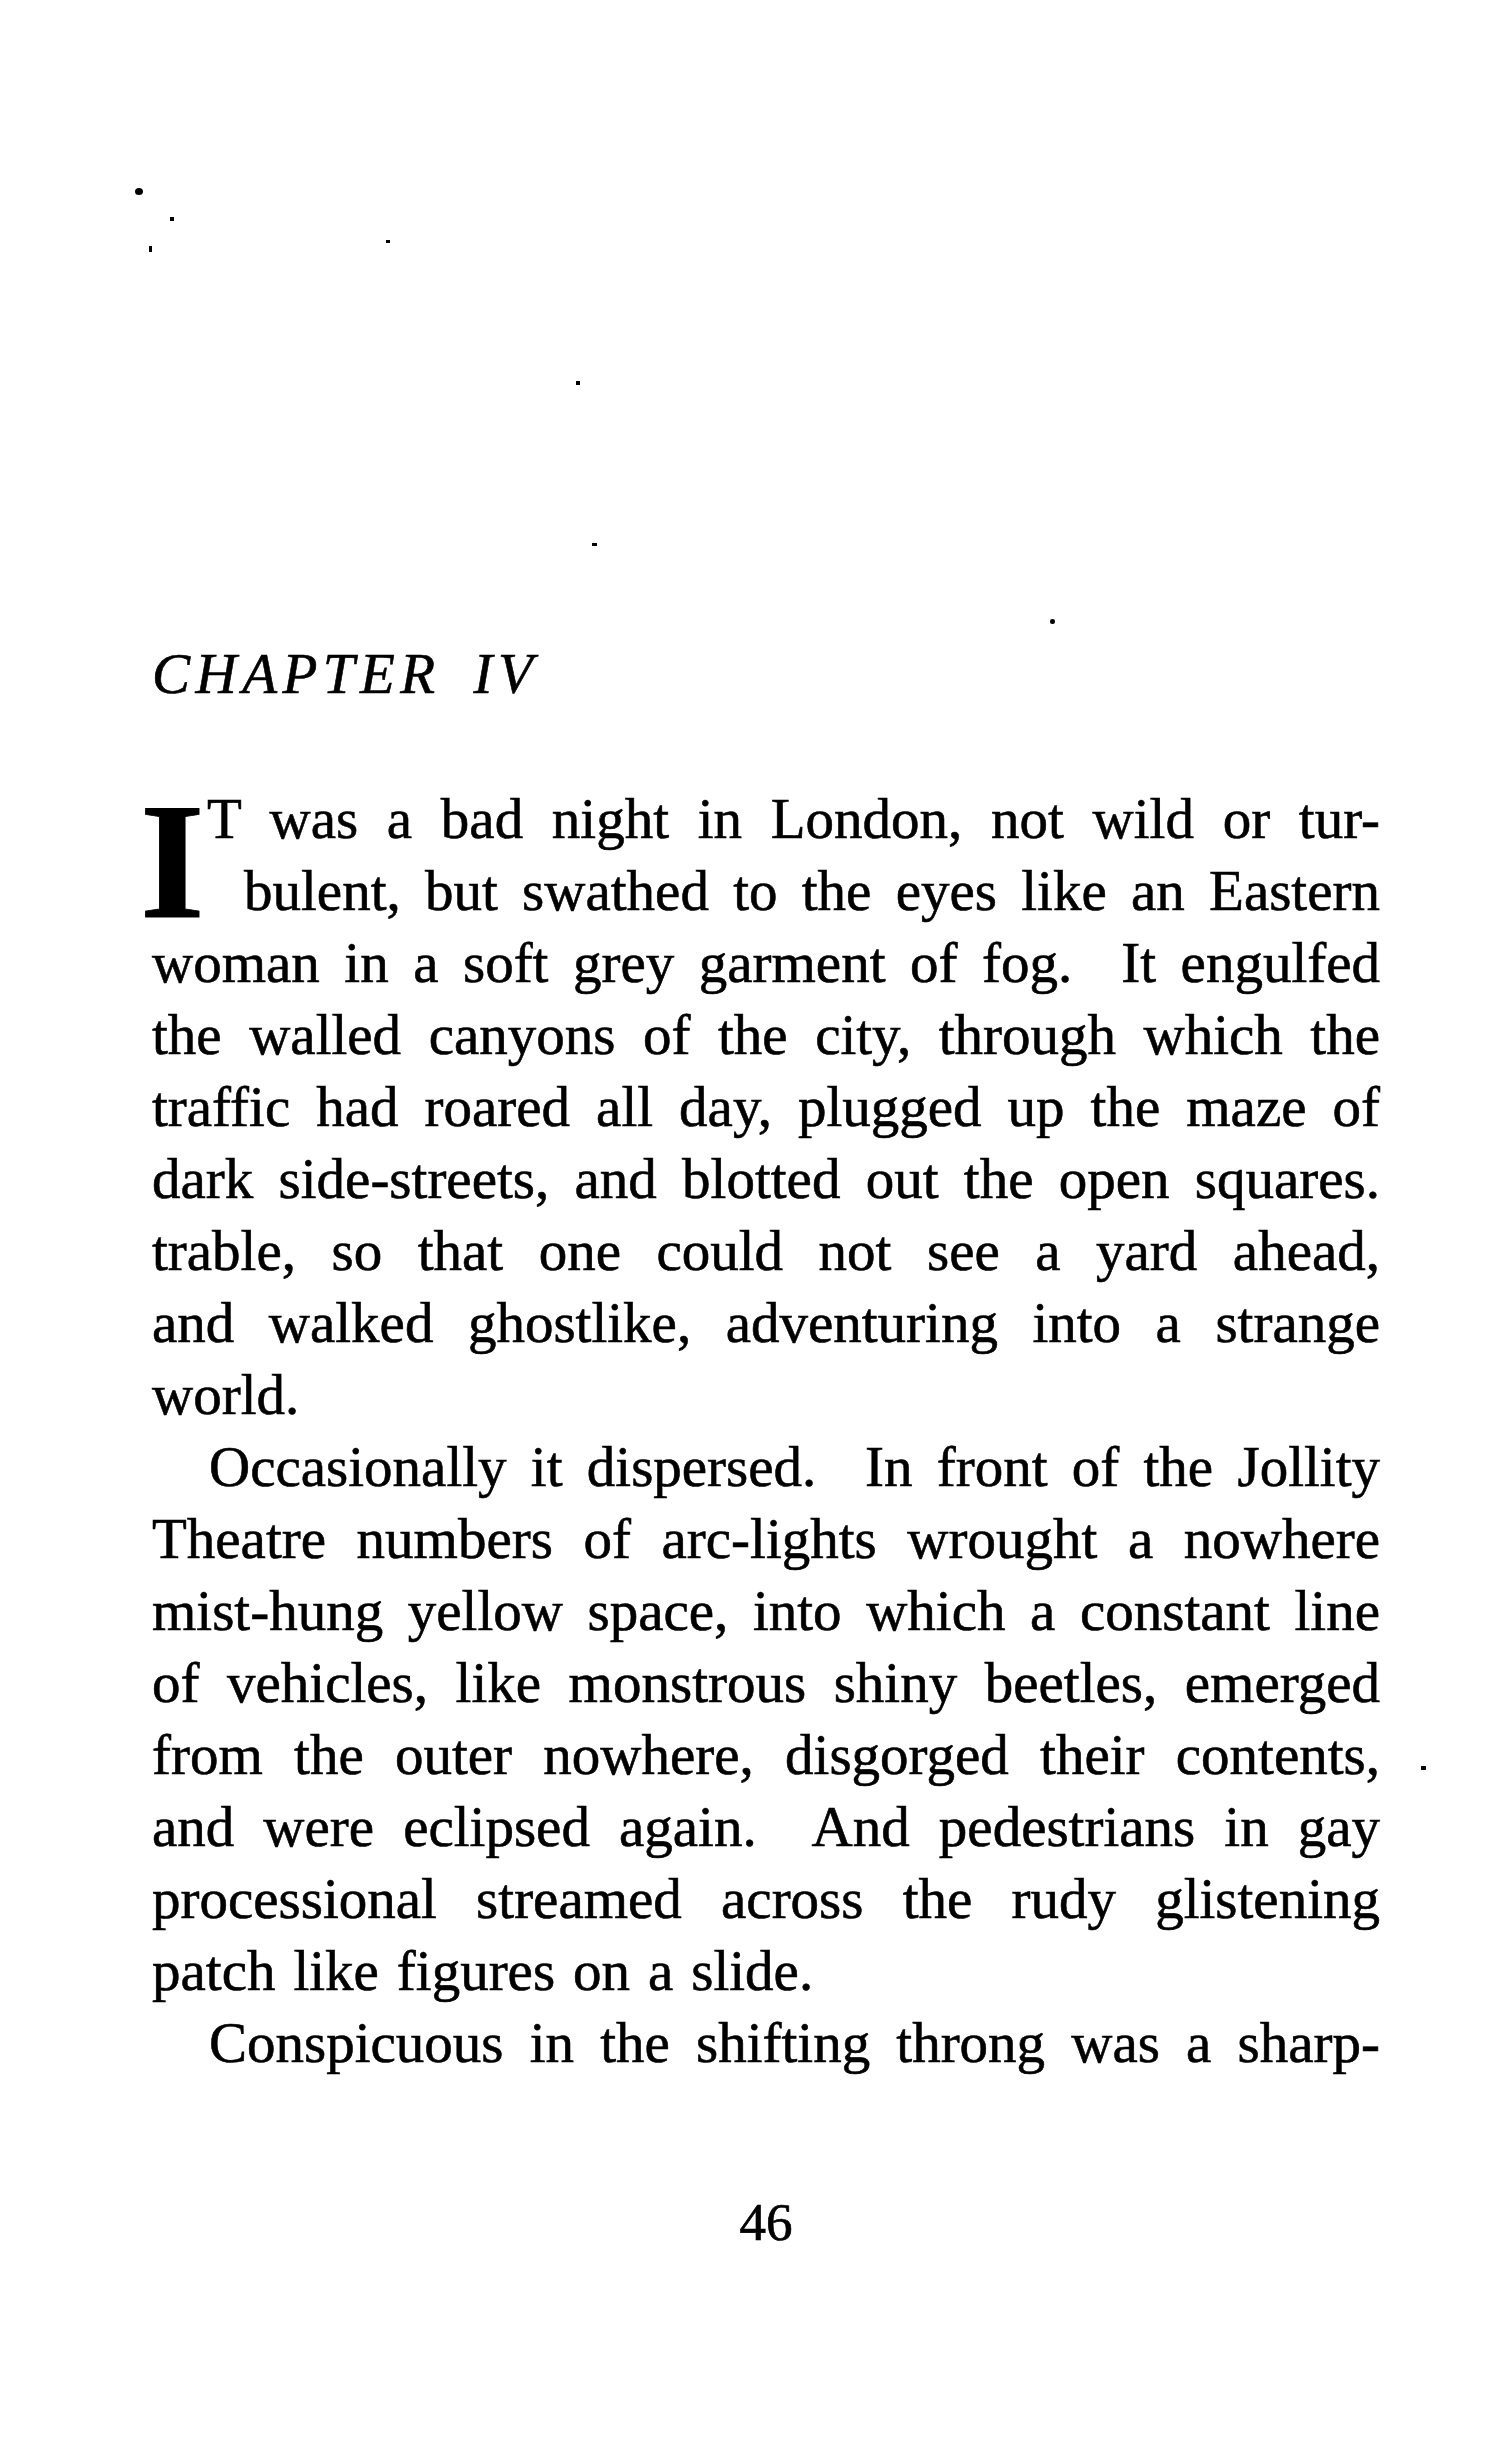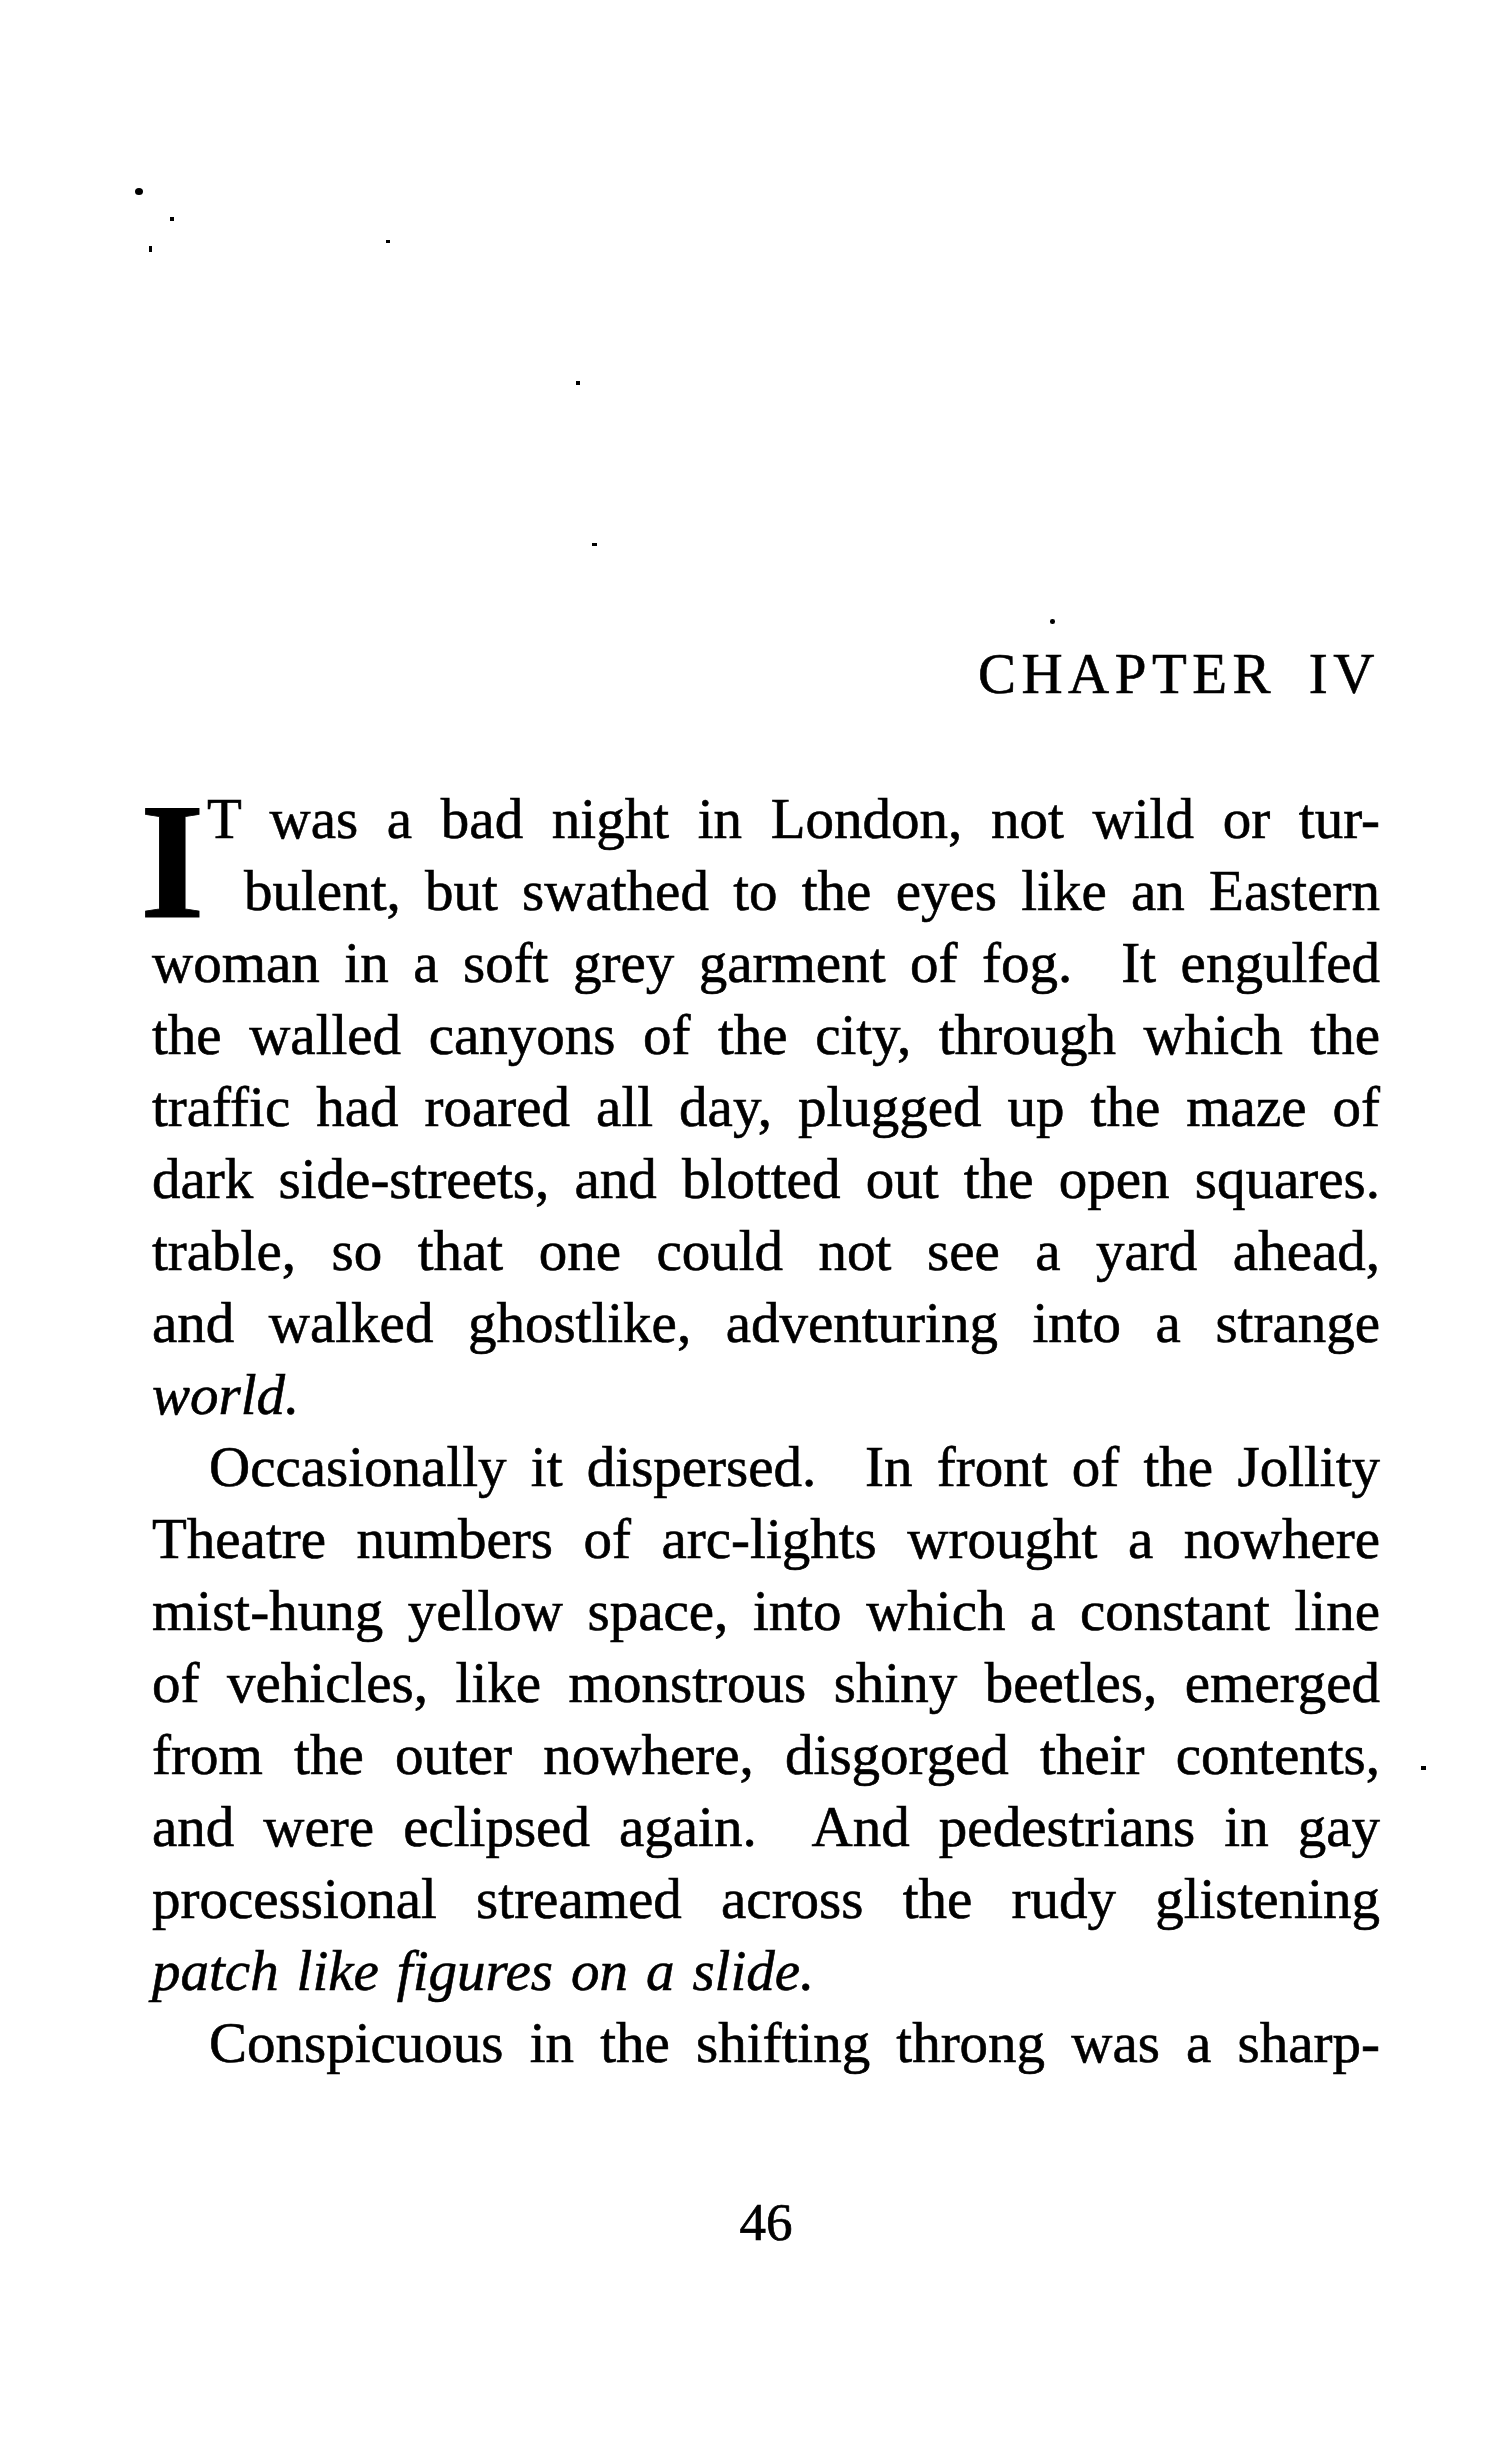--- a/index.html
+++ b/index.html
@@ -17,25 +17,26 @@
     color: #000000;
   }
   
   .heading {
     position: absolute;
     left: 152px;
     top: 638px;
     width: 1228px;
     font-size: 57px;
     line-height: 72px;
-    text-align: right;
+    text-align: left;
     letter-spacing: 5.5px;
     word-spacing: 13px;
     -webkit-text-stroke: 0.6px currentColor;
     white-space: nowrap;
+    font-style: italic;
   }
   
   .dropcap {
     position: absolute;
     left: 140px;
     top: 778px;
     font-size: 166px;
     line-height: 166px;
     font-weight: bold;
     -webkit-text-stroke: 0.9px currentColor;
@@ -46,21 +47,21 @@
     left: 152px;
     top: 783px;
     width: 1228px;
     font-size: 57px;
     line-height: 72px;
     word-spacing: 3.7px;
     -webkit-text-stroke: 0.6px currentColor;
   }
   .line { display: block; }
   .jl { text-align: justify; text-align-last: justify; }
-  .ll { text-align: left; text-align-last: left; font-style: italic; }
+  .ll { text-align: left; text-align-last: left; }
   .dc1 { padding-left: 55px; }   
   .dc2 { padding-left: 92px; }  
   .indent { text-indent: 57px; } 
   
   .pagenum {
     position: absolute;
     left: 152px;
     top: 2146px;
     width: 1228px;
     font-size: 53px;

